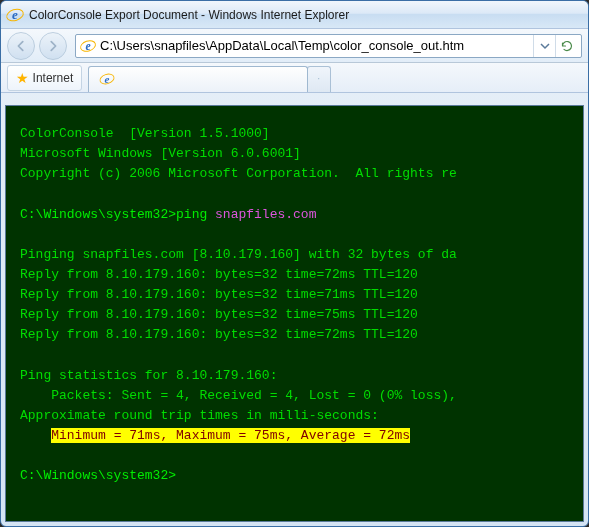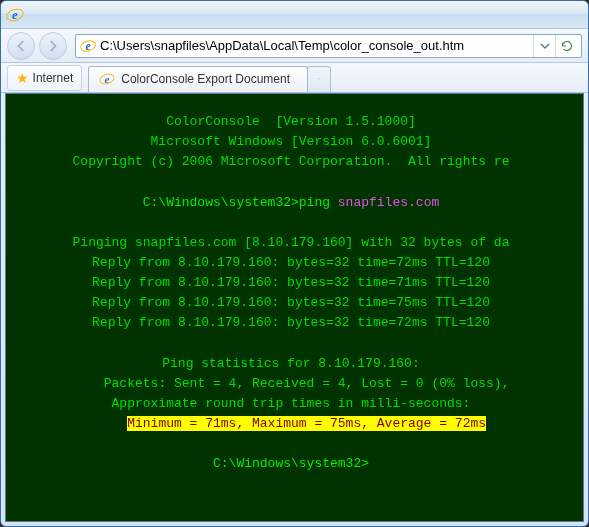--- a/index.html
+++ b/index.html
@@ -15,40 +15,41 @@
   .addrwrap .page-icon { width: 16px; height: 16px; margin-right: 4px; flex-shrink: 0; }
   .addrwrap input { flex: 1; border: none; outline: none; font-size: 13px; font-family: Liberation Sans, sans-serif; color: #000000; background: transparent; }
   .addrbtn { width: 22px; height: 22px; display: flex; align-items: center; justify-content: center; color: #5a7a9a; border-left: 1px solid #d0dce8; }
   .favbar { display: flex; align-items: center; height: 30px; padding: 2px 6px; background: linear-gradient(to bottom, #f4f8fc, #e6eef8); border-bottom: 1px solid #b0c4de; }
   .favbtn { display: flex; align-items: center; gap: 4px; padding: 4px 8px; background: linear-gradient(to bottom, #feffff, #eef4fb); border: 1px solid #c4d4e4; border-radius: 3px; color: #333; font-size: 12px; }
   .favbtn .star { color: #ffb400; font-size: 14px; }
   .tabstrip { display: flex; align-items: flex-end; margin-left: 6px; height: 28px; }
   .tab { display: flex; align-items: center; gap: 6px; height: 26px; padding: 0 10px; background: linear-gradient(to bottom, #fefefe, #ecf2f9); border: 1px solid #9fb8d0; border-bottom: none; border-radius: 3px 3px 0 0; color: #333; font-size: 12px; min-width: 220px; }
   .tab .page-icon { width: 16px; height: 16px; flex-shrink: 0; }
   .tab-new { width: 24px; min-width: 24px; justify-content: center; background: linear-gradient(to bottom, #f0f5fb, #dde8f3); opacity: 0.85; margin-left: -1px;}
-  .content { flex: 1; margin: 0 4px 4px 4px; background: #003300; border: 1px solid #5a7a9a; overflow: hidden; font-family: "Lucida Console", "Courier New", monospace; font-size: 13px; line-height: 1.55; color: #00dd00; padding: 18px 21px 10px 14px; white-space: pre; text-align: center; }
+  .content { flex: 1; margin: 12px 4px 4px 4px; background: #003300; border: 1px solid #5a7a9a; overflow: hidden; font-family: "Lucida Console", "Courier New", monospace; font-size: 13px; line-height: 1.55; color: #00dd00; padding: 18px 21px 10px 14px; white-space: pre; }
   .content .path { color: #00ee00; }
   .content .cmd { color: #00ee00; }
   .content .host { color: #dd55dd; }
   .content .hl { background: #ffff00; color: #800000; }
   .ie-icon-e { font-family: Georgia, serif; font-style: italic; font-weight: bold; color: #2a6ac2; font-size: 13px; line-height: 1; }
   .ie-halo { position: relative; width: 16px; height: 16px; display: inline-flex; align-items: center; justify-content: center; }
   .ie-halo::before { content:""; position:absolute; width:16px; height:10px; border:1.5px solid #f7b500; border-radius:50%; transform: rotate(-18deg); top:2px; left:-1px; }
 </style>
 </head>
 <body>
 
 <div class="window">
 
   <div class="titlebar">
     <span class="icon">
       <span class="ie-halo">
           <span class="ie-icon-e">e</span>
         </span>
     </span>
+    <span class="title">ColorConsole Export Document - Windows Internet Explorer</span>
   </div>
 
   <div class="navbar">
     <div class="navbtn">
       <svg viewBox="0 0 16 16">
           <path d="M10 3 L5 8 L10 13" stroke="#6a88a6" stroke-width="2" fill="none" stroke-linecap="round" stroke-linejoin="round"></path>
         </svg>
     </div>
     <div class="navbtn">
       <svg viewBox="0 0 16 16">
@@ -80,21 +81,20 @@
       <span class="star">★</span>
       <span>Internet</span>
     </div>
     <div class="tabstrip">
       <div class="tab">
         <span class="page-icon">
           <span class="ie-halo" style="transform:scale(0.85)">
               <span class="ie-icon-e">e</span>
             </span>
         </span>
-        <span>ColorConsole Export Document</span>
       </div>
       <div class="tab tab-new">
         <svg width="10" height="10" viewBox="0 0 10 10">
             <rect x="1" y="1" width="8" height="8" fill="none" stroke="#9ab4cc" stroke-width="1"></rect>
           </svg>
       </div>
     </div>
   </div>
 
   <div class="content"><span>ColorConsole  [Version 1.5.1000]</span>

